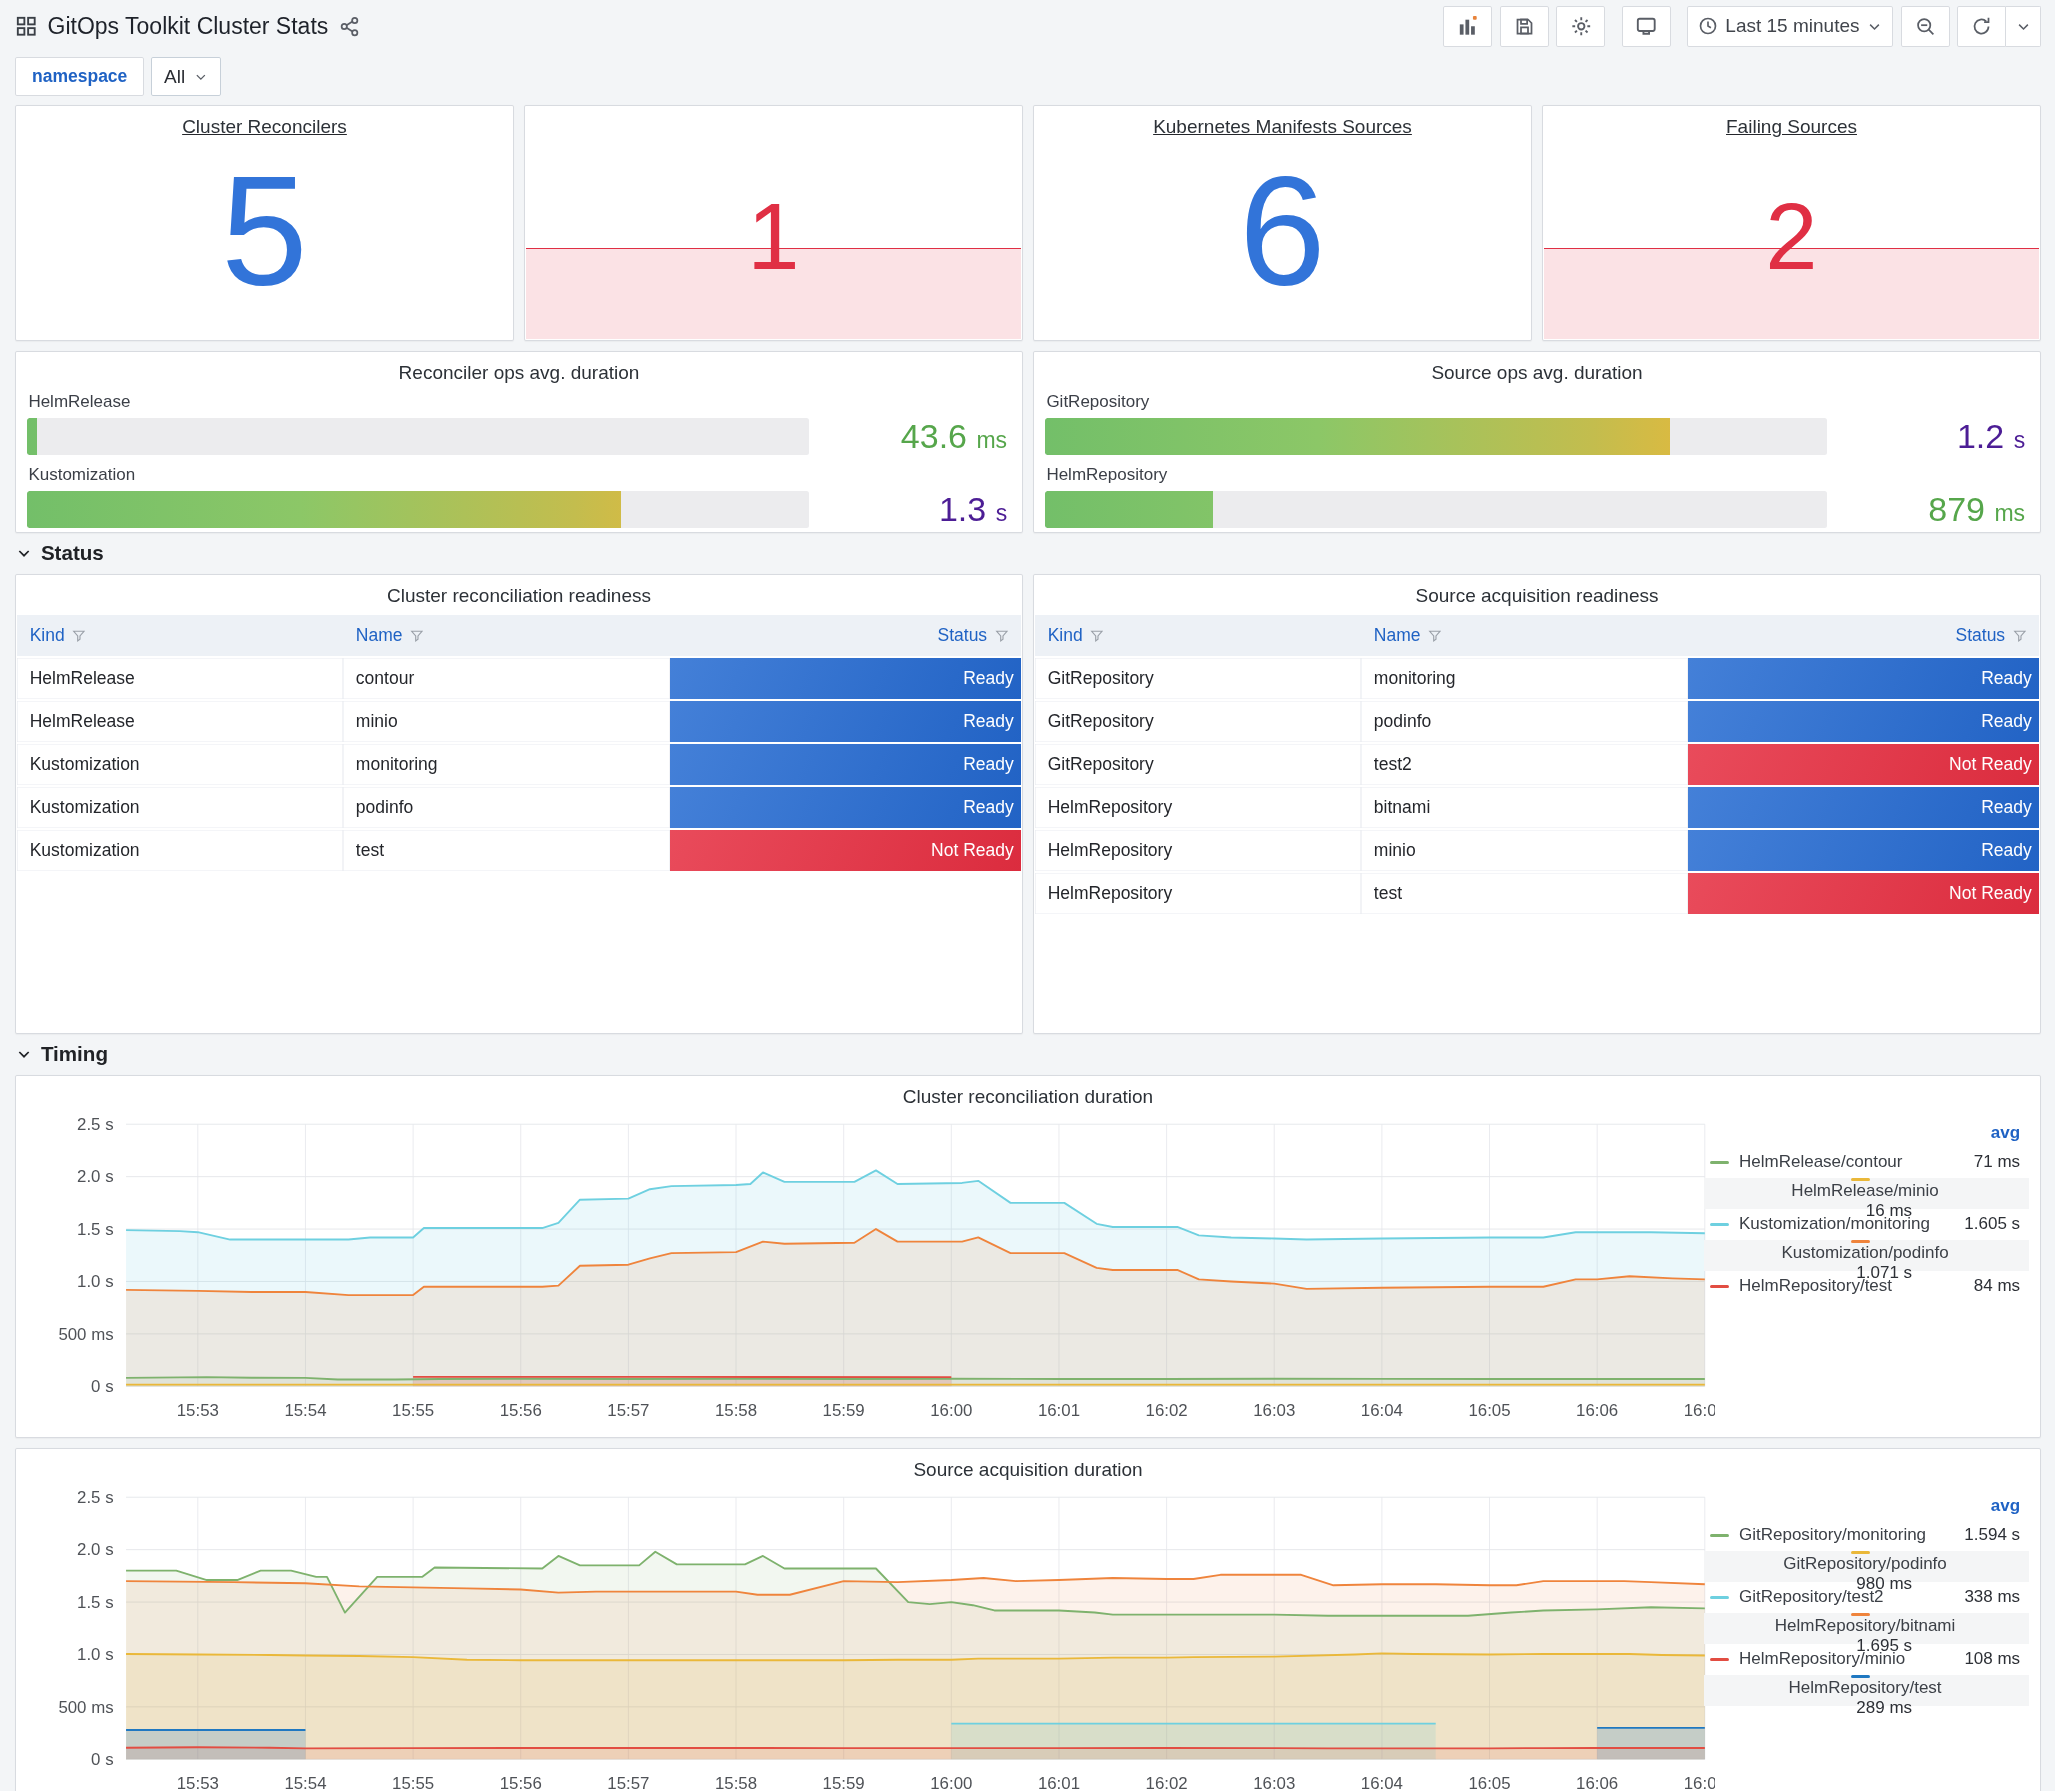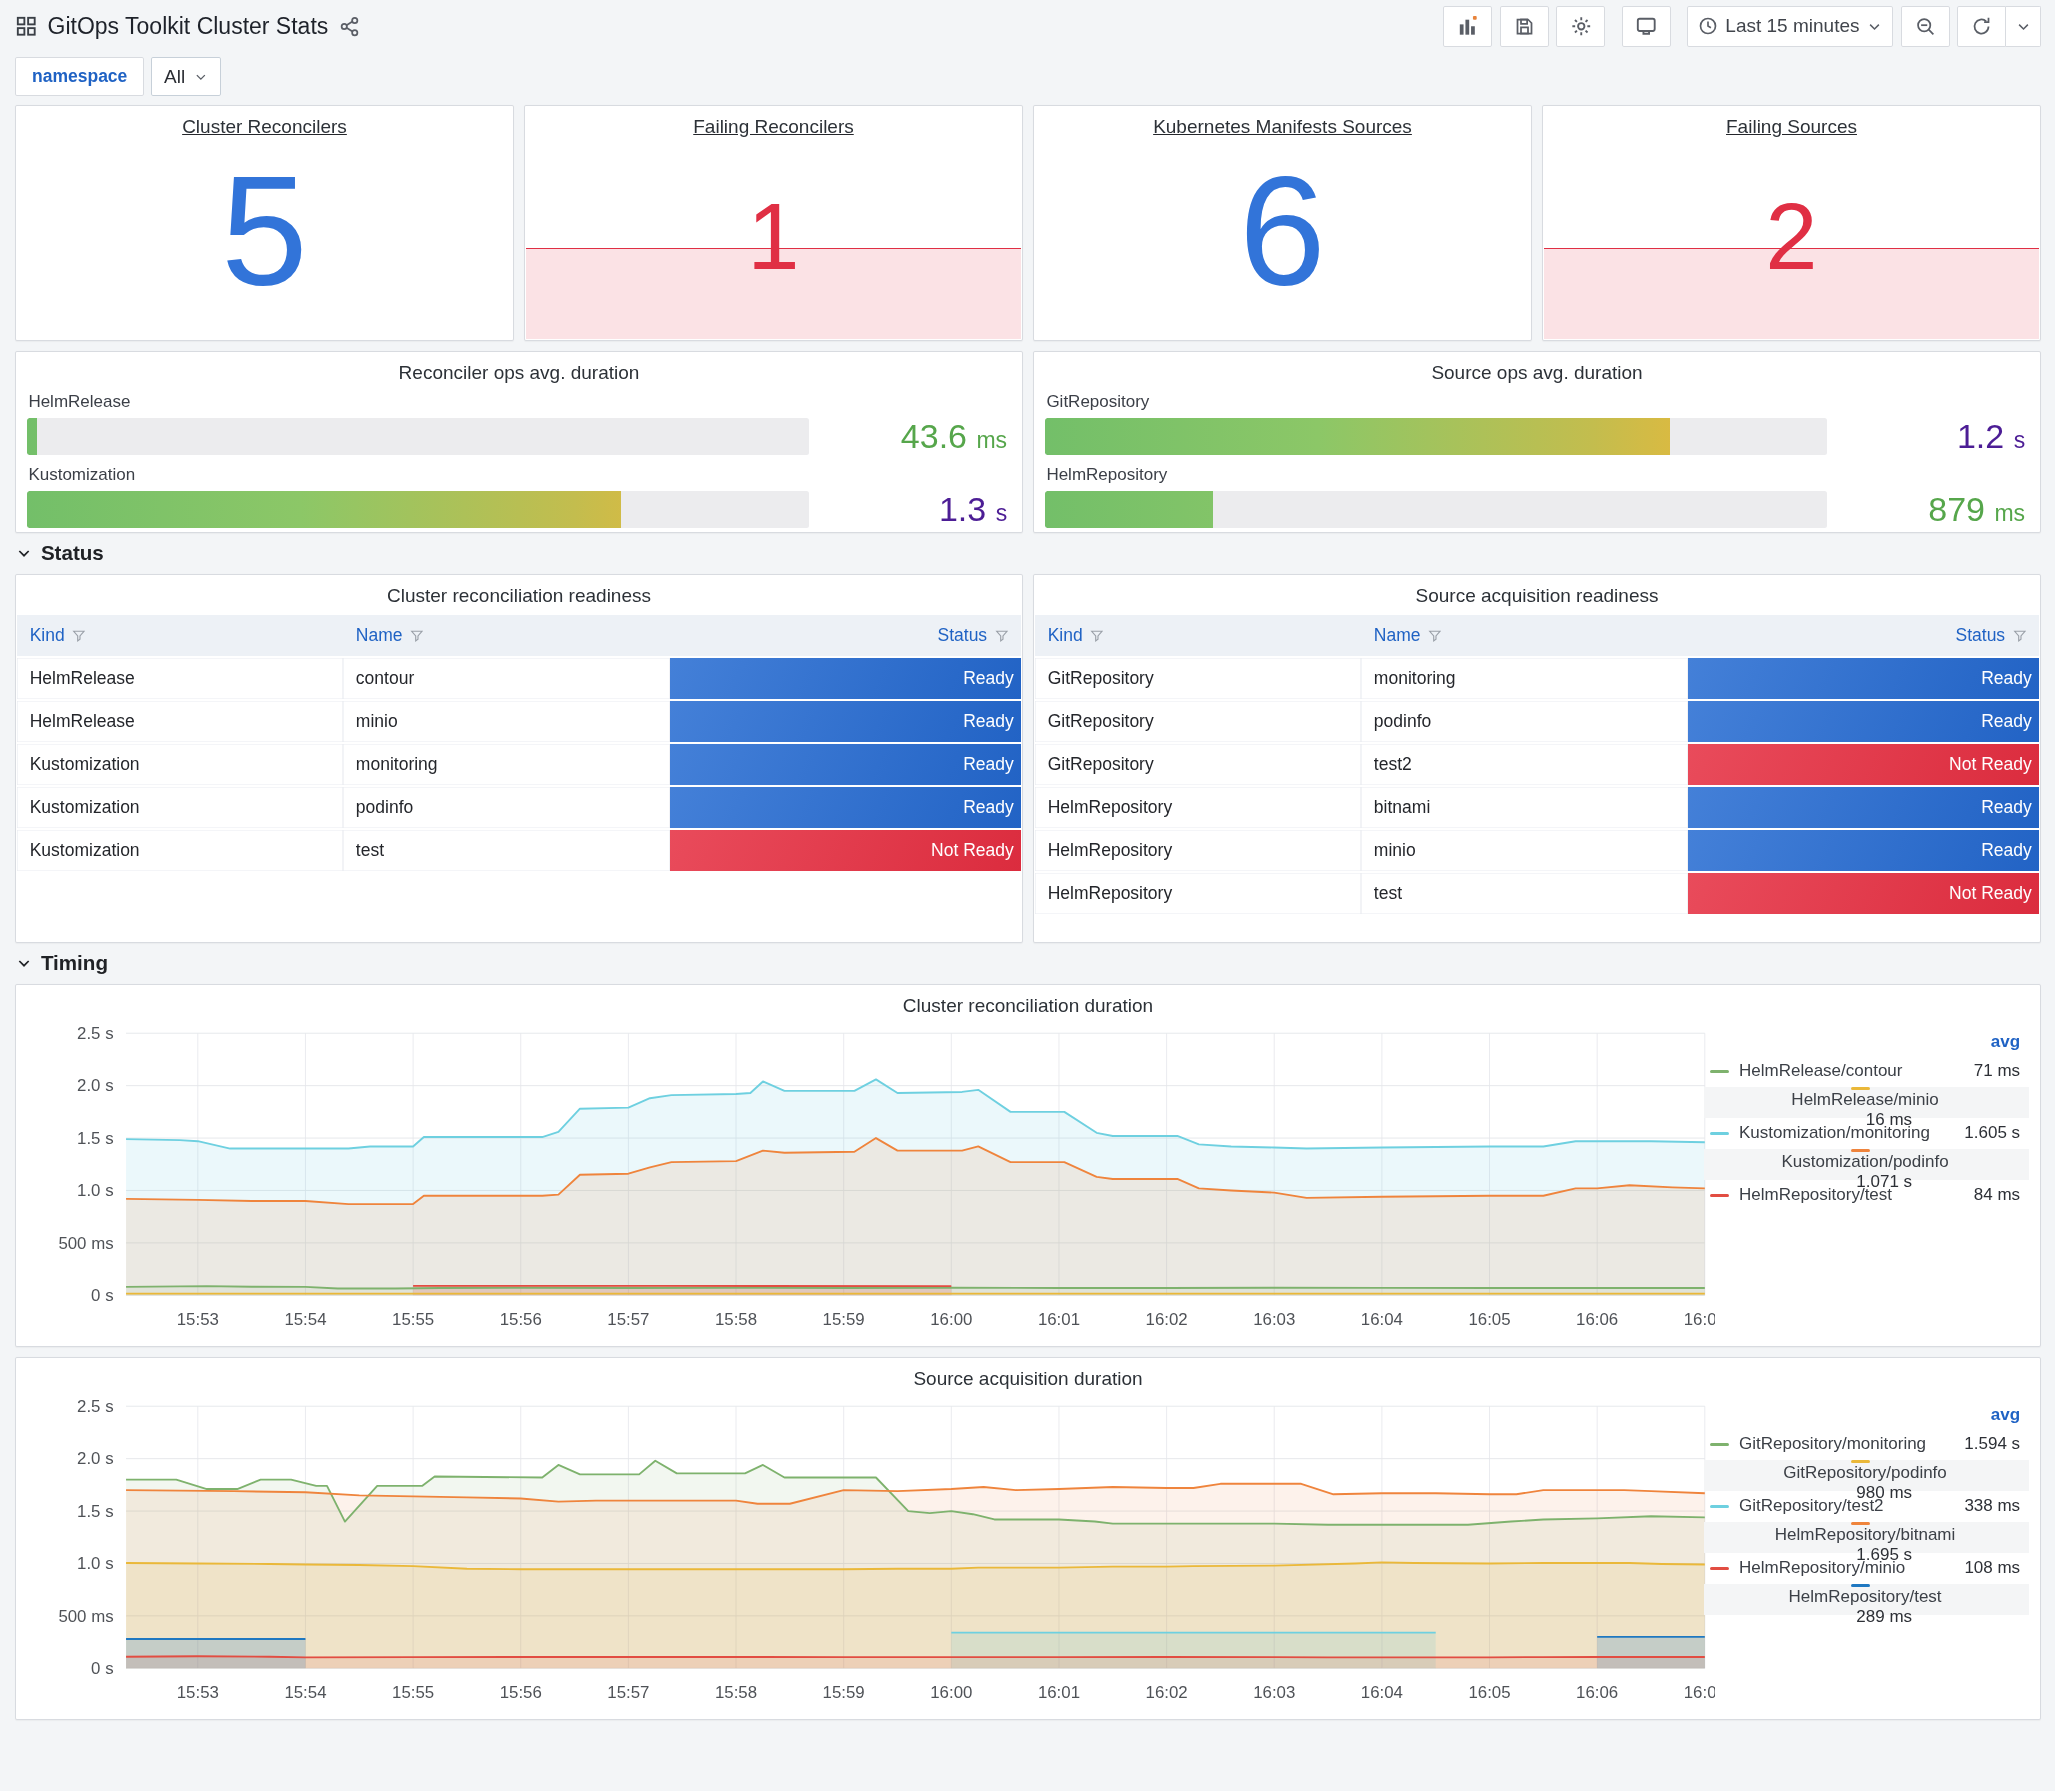--- a/index.html
+++ b/index.html
@@ -55,21 +55,21 @@
   .bg-value { width:187px; text-align:right; font-size:34px; font-weight:500; padding-right:3.7px; white-space:nowrap; }
   .bg-value .unit { font-size:23px; font-weight:500; }
   .val-green { color:#56a64b; } .val-orange { color:#4c1d95; }
 
   
   .section-hdr { display:flex; align-items:center; gap:8.7px; padding:0 6.2px; height:41px; cursor:pointer; }
   .section-hdr .txt { font-size:20.6px; font-weight:700; color:#202226; }
 
   
   .tables-row { }
-  .tpanel { flex:1; height:369px; padding:0 1.2px; overflow:hidden; }
+  .tpanel { flex:1; height:460px; padding:0 1.2px; overflow:hidden; }
   .tbl { margin-top:8.7px; }
   .t-head { display:flex; background:#edf1f6; height:41px; align-items:center; }
   .t-hcell { font-size:17.5px; font-weight:500; color:#1f62c4; display:flex; align-items:center; gap:7.5px; padding:0 12.5px; }
   .t-row { display:flex; height:41px; margin-top:1.9px; }
   .t-cell { background:#fff; box-shadow:inset 0 0 0 0.6px #e9ecf1; display:flex; align-items:center;
             padding:0 12.5px; font-size:17.5px; color:#24262b; }
   .c-kind { width:32.5%; } .c-name { width:32.5%; } .c-status { width:35%; justify-content:flex-end; }
   .s-cell { width:35%; display:flex; align-items:center; justify-content:flex-end; padding:0 7px;
             color:#fff; font-size:17.5px; }
   .s-ready { background:linear-gradient(115deg,#4480d8 0%,#2messenger 0, #2263c5 100%);
@@ -184,21 +184,20 @@
         </svg>
     </span>
   </div>
 
   <div class="row stats-row">
     <div class="panel stat">
       <div class="p-title">Cluster Reconcilers</div>
       <div class="stat-value ok">5</div>
     </div>
     <div class="panel stat">
-      <div class="p-title">Failing Reconcilers</div>
       <div class="spark"></div>
       <div class="stat-value alert">1</div>
     </div>
     <div class="panel stat">
       <div class="p-title">Kubernetes Manifests Sources</div>
       <div class="stat-value ok">6</div>
     </div>
     <div class="panel stat">
       <div class="p-title">Failing Sources</div>
       <div class="spark"></div>

